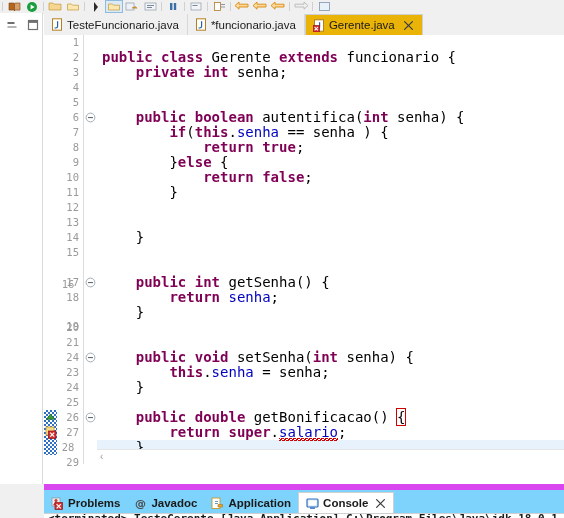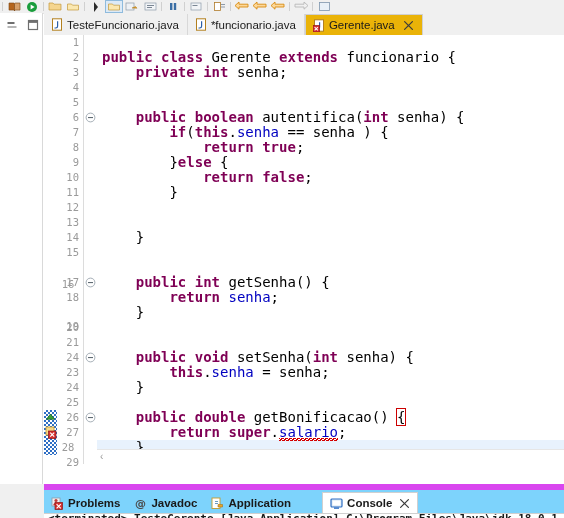--- a/index.html
+++ b/index.html
@@ -110,21 +110,21 @@
     border-top:6px solid #d946ef;
     font-weight:bold;
   }
   .btabs{position:absolute;left:0;top:2px;height:21px;display:flex;align-items:flex-end;}
   .btab{
     height:20px;display:flex;align-items:center;gap:4px;padding:0 7px;
     font-size:11.5px;color:#1a1a1a;white-space:nowrap;box-sizing:border-box;
   }
   .btab.active{
     background:#ffffff;border-top:1px solid #d0d0d0;border-left:1px solid #d0d0d0;
-    border-right:1px solid #d0d0d0;height:21px;margin-left:24px;
+    border-right:1px solid #d0d0d0;height:21px;
   }
   .btab .bicon{width:13px;height:13px;flex:0 0 13px;}
   .btab .close{width:11px;height:11px;margin-left:3px;}
   .console-body{
     position:absolute;left:0;top:23px;width:520px;height:11px;background:#ffffff;
     border-top:1px solid #d0d0d0;overflow:hidden;
   }
   .console-text{
     font-family:"DejaVu Sans Mono", monospace;font-size:11px;color:#1a1a1a;
     white-space:pre;position:absolute;left:4px;top:-2px;

